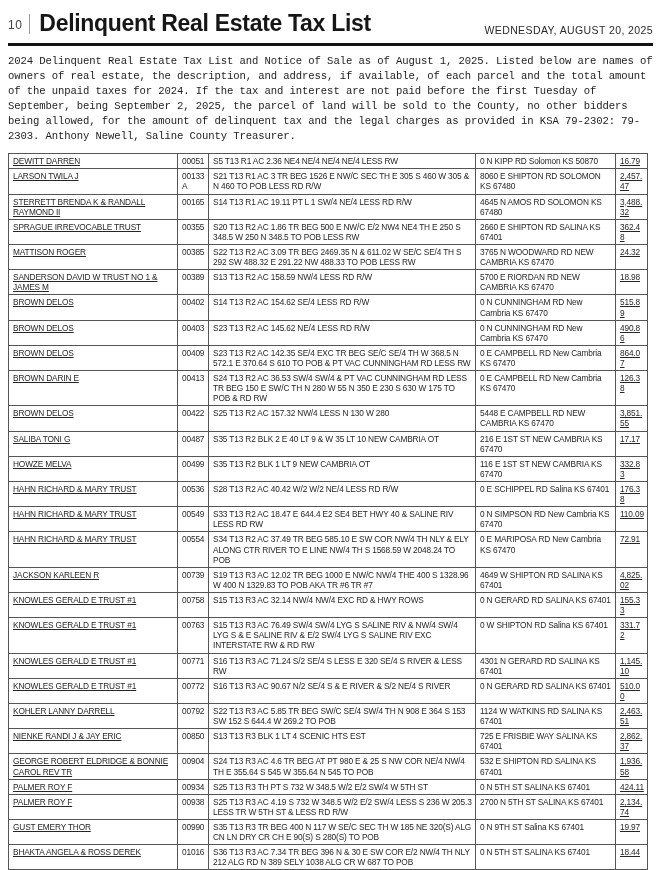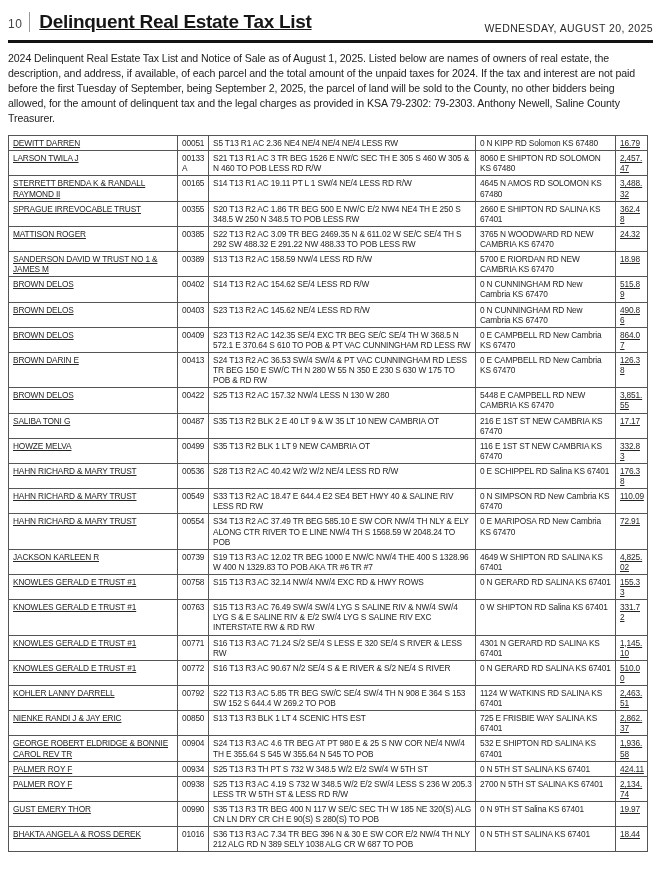--- a/index.html
+++ b/index.html
@@ -18,36 +18,36 @@
     padding: 4px 0 6px 0;
   }
   .page-num {
     font-size: 12px; color: #444; font-weight: 400;
     margin-right: 7px; margin-top: 3px; letter-spacing: 0.5px;
   }
   .mast-divider {
     width: 1px; height: 20px; background: #999; margin-right: 9px;
   }
   .mast-title {
-    font-size: 19px; font-weight: 700; color: #161616;
+    font-size: 23px; font-weight: 700; color: #161616;
     letter-spacing: -0.3px;
-    text-decoration: underline;
   }
   .mast-date {
     margin-left: auto; font-size: 10.5px; color: #2a2a2a;
     letter-spacing: 0.4px; margin-top: 12px;
   }
   .mast-rule { height: 3px; background: #131313; margin-bottom: 8px; }
 
   
   .intro {
     font-size: 10.6px; line-height: 1.42; color: #1d1d1d;
     letter-spacing: -0.1px;
     margin: 2px 0 9px 0;
     text-align: left;
+    font-family: Liberation Mono, monospace;
   }
 
   
   table.taxlist {
     border-collapse: collapse;
     table-layout: fixed;
     width: 639px;
     font-size: 8.3px;
     line-height: 1.22;
     letter-spacing: -0.15px;
@@ -87,21 +87,21 @@
       <col style="width:31px">
       <col style="width:267px">
       <col style="width:140px">
       <col style="width:32px">
     </colgroup>
     <tbody id="tax-rows">
         <tr>
           <td class="c-owner">DEWITT DARREN</td>
           <td class="c-parcel">00051</td>
           <td class="c-desc">S5 T13 R1 AC 2.36 NE4 NE/4 NE/4 NE/4 LESS RW</td>
-          <td class="c-addr">0 N KIPP RD Solomon KS 67480</td>
+          <td class="c-addr">0 N KIPP RD Solomon KS 50870</td>
           <td class="c-amt">16.79</td>
         </tr>
         <tr>
           <td class="c-owner">LARSON TWILA J</td>
           <td class="c-parcel">00133A</td>
           <td class="c-desc">S21 T13 R1 AC 3 TR BEG 1526 E NW/C SEC TH E 305 S 460 W 305 &amp; N 460 TO POB LESS RD R/W</td>
           <td class="c-addr">8060 E SHIPTON RD SOLOMON KS 67480</td>
           <td class="c-amt">2,457.47</td>
         </tr>
         <tr>

